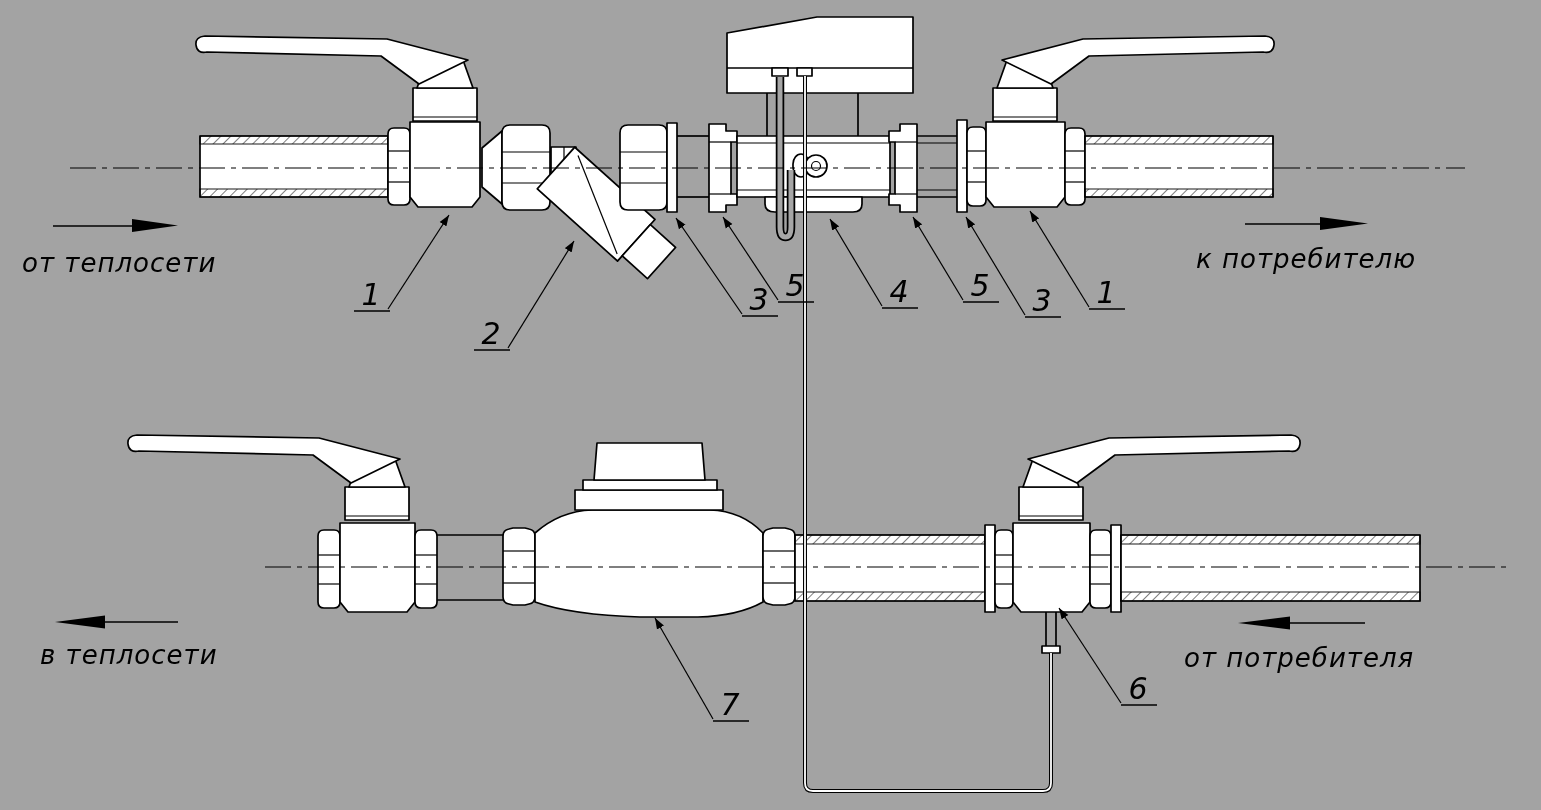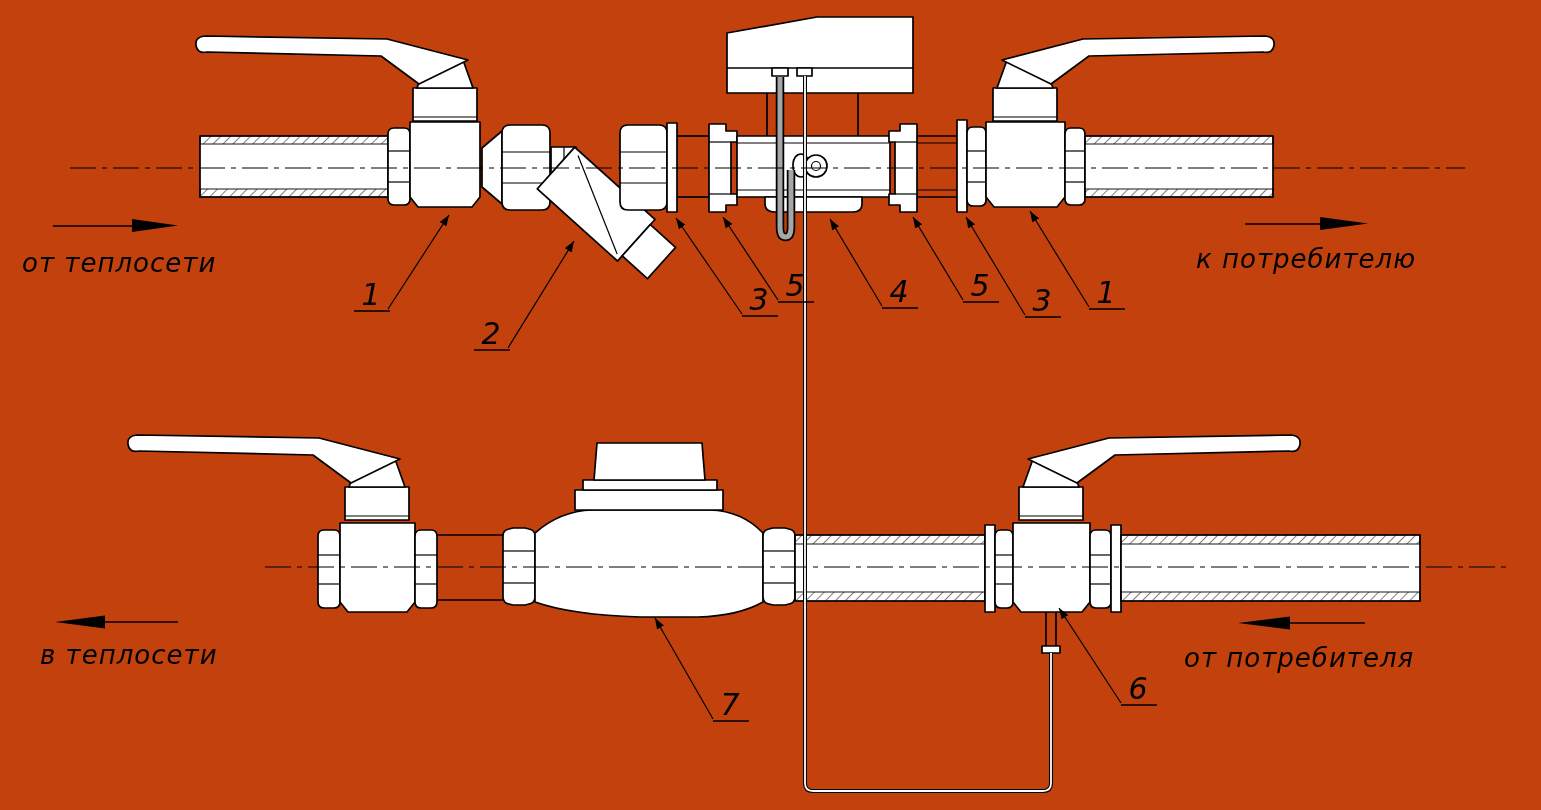--- a/index.html
+++ b/index.html
@@ -1,16 +1,16 @@
 <!DOCTYPE html>
 <html><head>
 <meta charset="utf-8">
 <style>
   html,body{margin:0;padding:0;background:#ffffff;}
-  .stage{position:relative;width:1541px;height:810px;background:#c2410c;overflow:hidden;
+  .stage{position:relative;width:1541px;height:810px;background:#a3a3a3;overflow:hidden;
          font-family:"DejaVu Sans",sans-serif;}
   svg{display:block;}
   .ln{stroke:#000;stroke-width:1.7;fill:none;stroke-linejoin:round;}
   .lnw{stroke:#000;stroke-width:1.7;fill:#fff;stroke-linejoin:round;}
   .thin{stroke:#000;stroke-width:1.2;fill:none;}
   .cl{stroke:#000;stroke-width:1.1;fill:none;stroke-dasharray:26 6 5 6;}
   .leader{stroke:#000;stroke-width:1.2;fill:none;}
   .under{stroke:#000;stroke-width:1.6;}
   .co{font:italic 30px "DejaVu Sans",sans-serif;fill:#000;text-anchor:middle;}
   .lbl{font:italic 26px "DejaVu Sans",sans-serif;fill:#000;letter-spacing:1px;}

